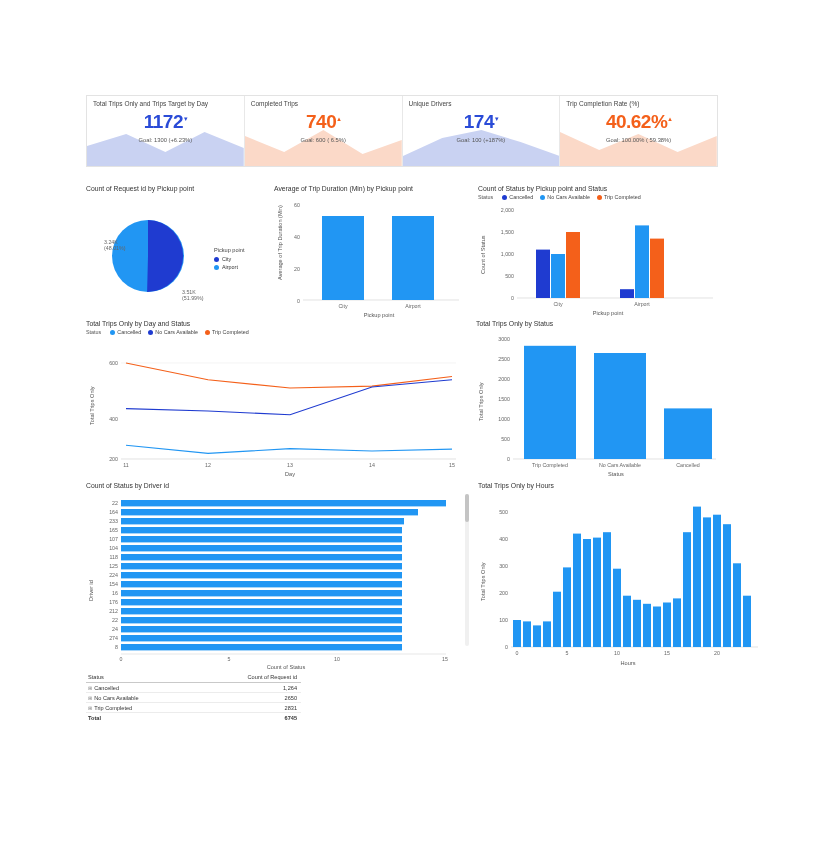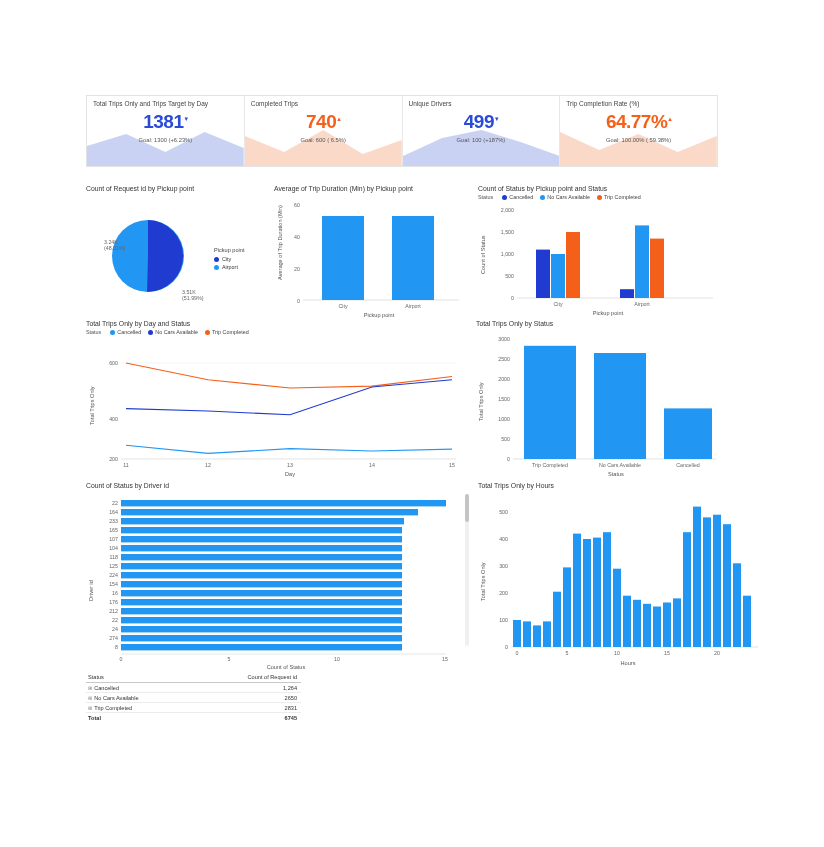--- a/index.html
+++ b/index.html
@@ -143,21 +143,21 @@
 
   <div class="kpi-row">
 
     <div class="kpi-card">
       <div class="kpi-spark">
         <svg viewBox="0 0 160 40" preserveAspectRatio="none">
           <polygon points="0,40 0,20 40,8 80,26 120,6 160,22 160,40" fill="#c9d2f2"></polygon>
         </svg>
       </div>
       <div class="kpi-title">Total Trips Only and Trips Target by Day</div>
-      <div class="kpi-value" style="color:#2a4bd7;"><span>1381</span><span class="arrow">▾</span></div>
+      <div class="kpi-value" style="color:#2a4bd7;"><span>1172</span><span class="arrow">▾</span></div>
       <div class="kpi-goal">Goal: 1300 (+6.23%)</div>
     </div>
 
     <div class="kpi-card">
       <div class="kpi-spark">
         <svg viewBox="0 0 160 40" preserveAspectRatio="none">
           <polygon points="0,40 0,10 40,26 80,4 120,28 160,14 160,40" fill="#fbd9c8"></polygon>
         </svg>
       </div>
       <div class="kpi-title">Completed Trips</div>
@@ -165,32 +165,32 @@
       <div class="kpi-goal">Goal: 600 ( 6.5%)</div>
     </div>
 
     <div class="kpi-card">
       <div class="kpi-spark">
         <svg viewBox="0 0 160 40" preserveAspectRatio="none">
           <polygon points="0,40 0,30 40,12 80,4 120,16 160,30 160,40" fill="#c9d2f2"></polygon>
         </svg>
       </div>
       <div class="kpi-title">Unique Drivers</div>
-      <div class="kpi-value" style="color:#2a4bd7;"><span>499</span><span class="arrow">▾</span></div>
+      <div class="kpi-value" style="color:#2a4bd7;"><span>174</span><span class="arrow">▾</span></div>
       <div class="kpi-goal">Goal: 100 (+187%)</div>
     </div>
 
     <div class="kpi-card">
       <div class="kpi-spark">
         <svg viewBox="0 0 160 40" preserveAspectRatio="none">
           <polygon points="0,40 0,6 40,24 80,8 120,26 160,10 160,40" fill="#fbd9c8"></polygon>
         </svg>
       </div>
       <div class="kpi-title">Trip Completion Rate (%)</div>
-      <div class="kpi-value" style="color:#f4601a;"><span>64.77%</span><span class="arrow">▴</span></div>
+      <div class="kpi-value" style="color:#f4601a;"><span>40.62%</span><span class="arrow">▴</span></div>
       <div class="kpi-goal">Goal: 100.00% ( 59.38%)</div>
     </div>
   </div>
 
   <div class="panel" style="left:86px; top:185px; width:180px; height:130px;">
     <div class="panel-title">Count of Request id by Pickup point</div>
     <svg width="180" height="118" viewBox="0 0 180 118">
 
       <circle cx="62" cy="62" r="36" fill="#2196f3"></circle>
       <path d="M62 62 L62 26 A36 36 0 0 1 61.1 97.99 Z" fill="#1f3bd0"></path>

